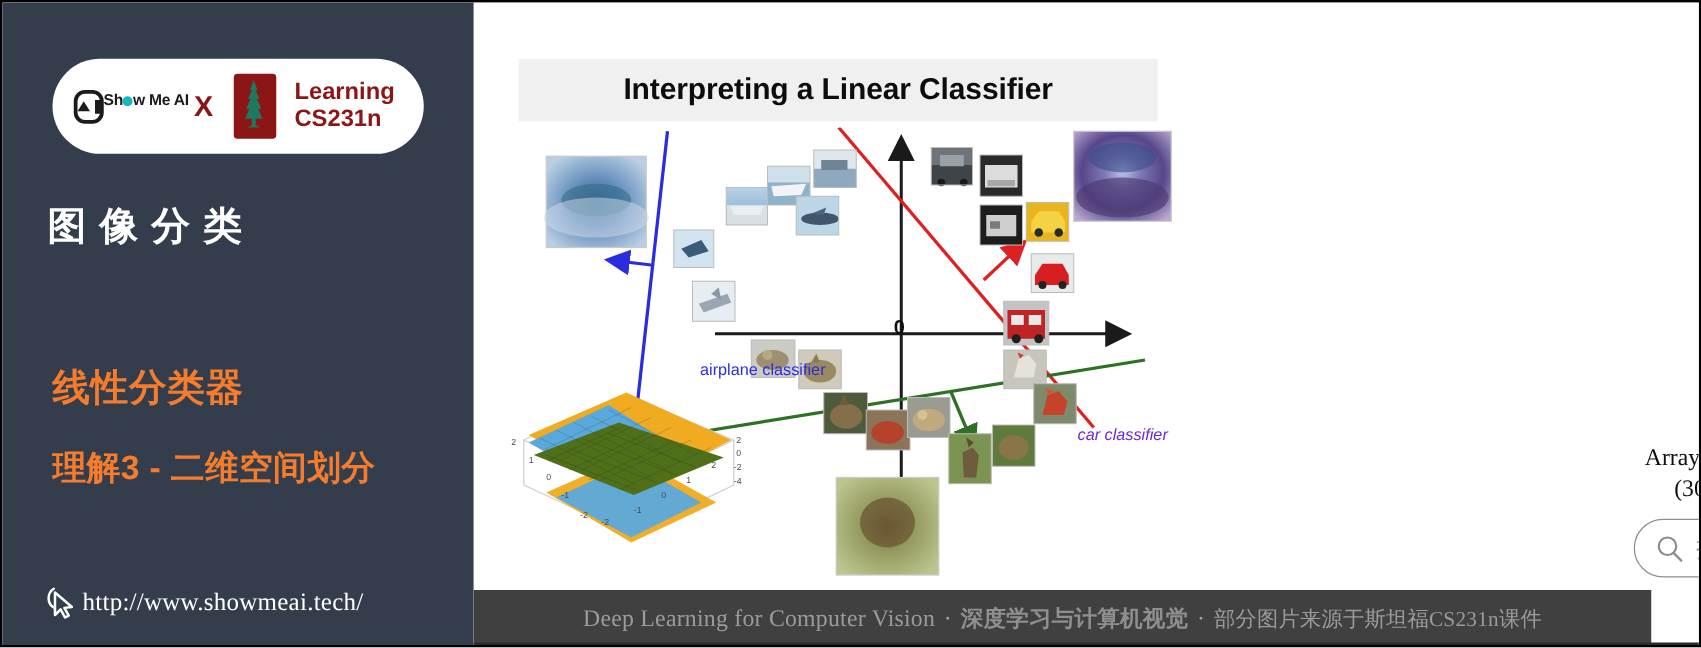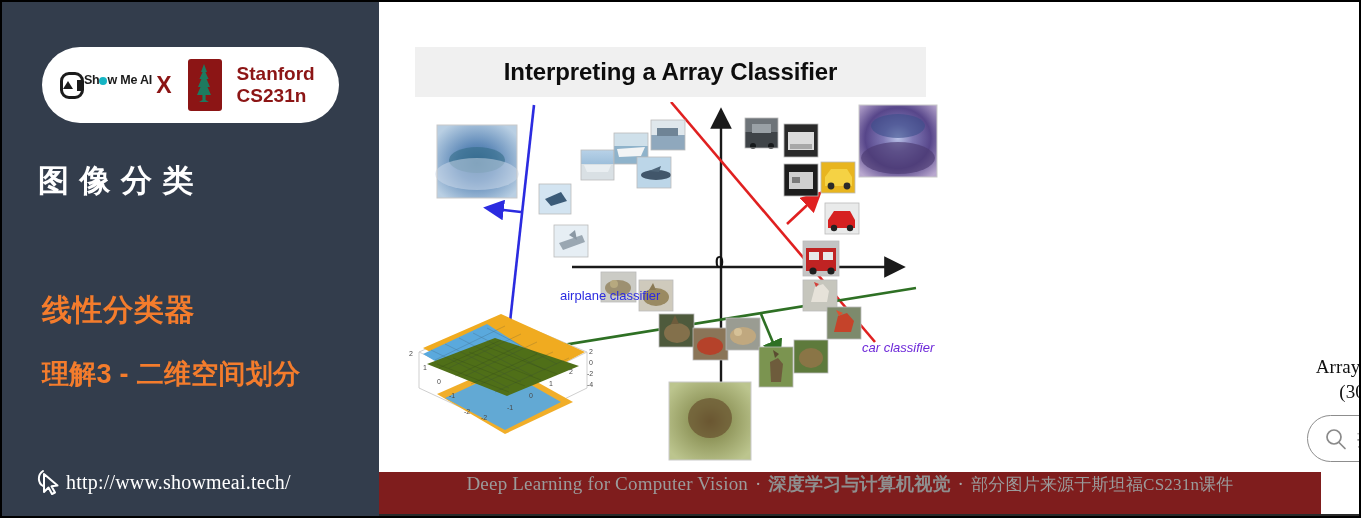--- a/index.html
+++ b/index.html
@@ -223,23 +223,24 @@
     font-size: 20px; color: #8a8a8a;
     white-space: nowrap;
   }
 
   #footer {
     position: absolute;
     left: 377px; top: 470px;
     width: 942px; height: 46px;
     border-top: 0px;
     display: flex;
+    align-items: center;
     justify-content: center;
     gap: 0px;
-    background: #7f1d1d;
+    background: #404040;
   }
   #footer-inner {
     font-size: 19px;
     color: #9b9b9b;
     font-family: "Liberation Serif", serif;
     white-space: nowrap;
     letter-spacing: 0.2px;
   }
   #footer-inner .b {
     font-weight: bold;
@@ -276,42 +277,42 @@
       <div class="x-mark">X</div>
 
       <div class="stanford-logo">
         <div class="stanford-block"></div>
         <svg class="stanford-tree" viewBox="0 0 22 44">
           <path d="M11 1 L14 9 L12.4 9 L15.6 16 L13.6 16 L17 24 L14.5 24 L18 32 L12.6 32 L12.6 37 L16 39 L6 39 L9.4 37 L9.4 32 L4 32 L7.5 24 L5 24 L8.4 16 L6.4 16 L9.6 9 L8 9 Z" fill="#1d7a5f"></path>
         </svg>
       </div>
 
       <div class="stanford-text">
-        <div>Stanford</div>
+        <div>Learning</div>
         <div>CS231n</div>
       </div>
     </div>
 
     <div id="sidebar-heading">图像分类</div>
     <div id="sidebar-sub1">线性分类器</div>
     <div id="sidebar-sub2">理解3 - 二维空间划分</div>
 
     <div id="sidebar-url-row">
       <svg width="30" height="30" viewBox="0 0 30 30">
         <path d="M9 4 C3 8, 4 16, 9 19" stroke="#ffffff" stroke-width="2" fill="none" stroke-linecap="round"></path>
         <path d="M10 7 L10 25 L14.5 20.5 L18 27 L21 25.5 L17.5 19.3 L23.5 18.6 Z" fill="none" stroke="#ffffff" stroke-width="2" stroke-linejoin="round"></path>
       </svg>
       <div id="sidebar-url-text">http://www.showmeai.tech/</div>
     </div>
   </div>
 
   <div id="main">
 
     <div id="slide-title-bar">
-      <div id="slide-title">Interpreting a Array Classifier</div>
+      <div id="slide-title">Interpreting a Linear Classifier</div>
     </div>
 
     <div id="plot-area">
 
       <svg width="560" height="370" viewBox="0 0 560 370" style="position:absolute;left:0;top:0;">
         <defs>
 
           <radialGradient id="tplPlane" cx="50%" cy="52%" r="62%">
             <stop offset="0%" stop-color="#3c6d9c"></stop>
             <stop offset="40%" stop-color="#5e89b8"></stop>

